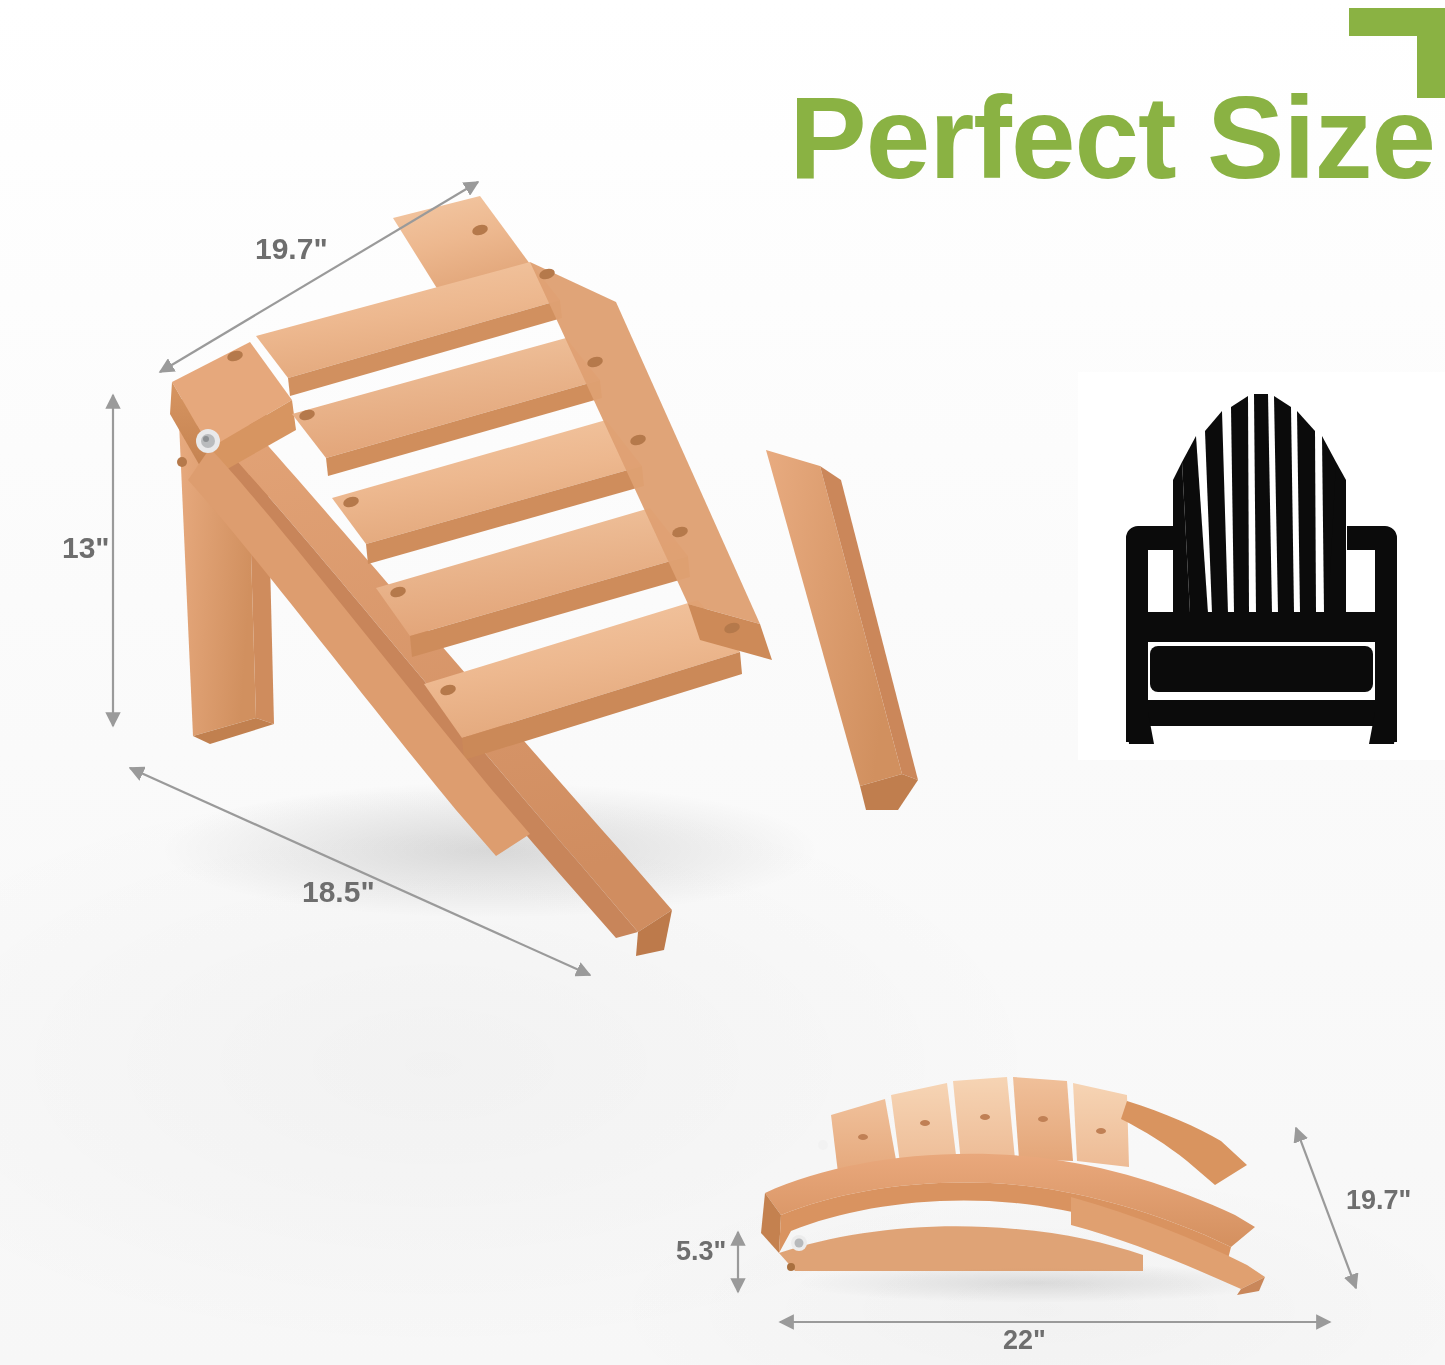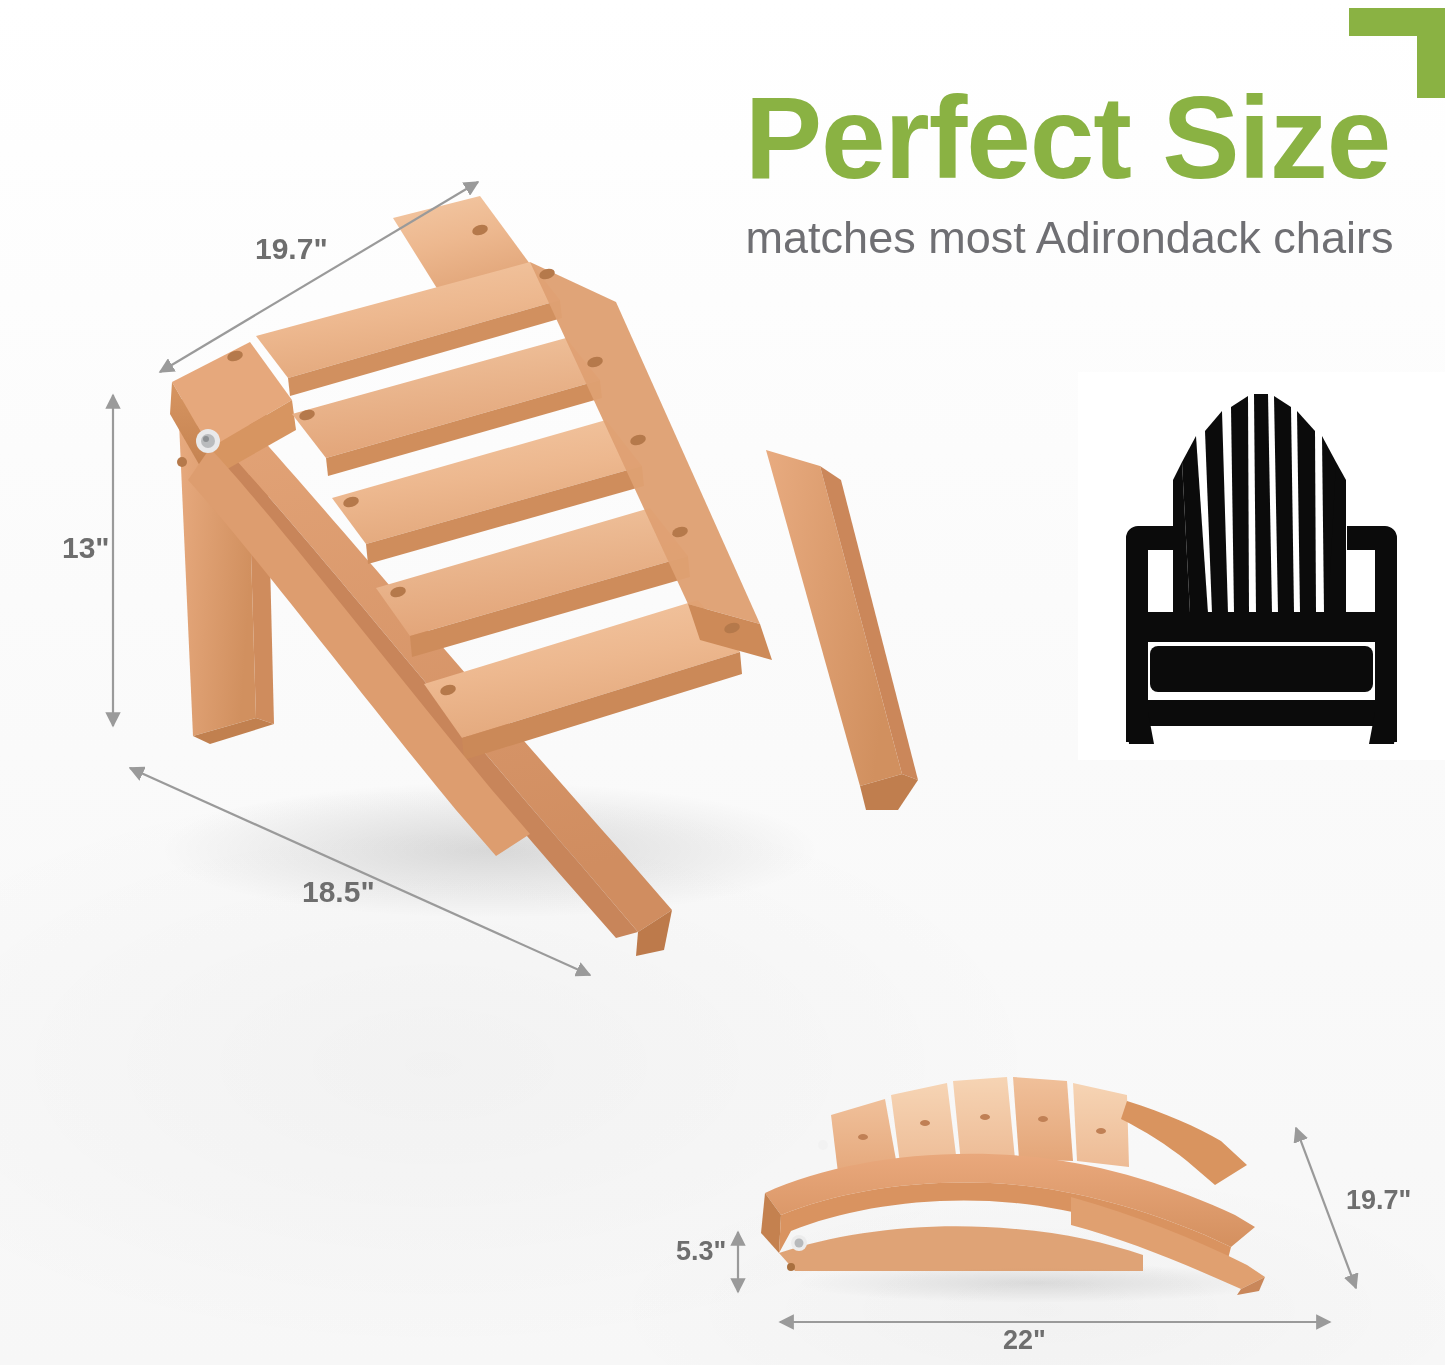--- a/index.html
+++ b/index.html
@@ -15,21 +15,21 @@
     background:
       radial-gradient(ellipse 900px 420px at 30% 78%, rgba(0,0,0,0.028), rgba(0,0,0,0) 70%),
       radial-gradient(ellipse 620px 200px at 72% 96%, rgba(0,0,0,0.022), rgba(0,0,0,0) 72%),
       linear-gradient(180deg,#ffffff 0%,#fafafa 55%,#f7f7f7 100%);
   }
 
   
   .corner-bracket{position:absolute;top:8px;left:1349px;width:96px;height:90px;}
 
   
-  .headline-block{position:absolute;top:80px;left:700px;width:745px;text-align:center;}
+  .headline-block{position:absolute;top:80px;left:700px;width:745px;text-align:right;}
   .headline{
     font-size:116px;line-height:1.0;font-weight:bold;
     color:#8ab243;letter-spacing:-1px;margin:0;white-space:nowrap;
     padding-right:10px;
   }
   .subhead{
     font-size:45px;line-height:1.15;font-weight:normal;
     color:#6f6f73;margin:16px 0 0 0;white-space:nowrap;padding-right:6px;
   }
 
@@ -72,21 +72,20 @@
 <div id="stage">
 
   <div class="corner-bracket">
     <svg width="96" height="90" viewBox="0 0 96 90">
       <path d="M0 0 H96 V90 H68 V28 H0 Z" fill="#8ab243"></path>
     </svg>
   </div>
 
   <div class="headline-block">
     <div class="headline">Perfect Size</div>
-    <div class="subhead">matches most Adirondack chairs</div>
   </div>
 
   <div class="chair-panel">
     <svg width="367" height="388" viewBox="0 0 367 388">
       <g fill="#0b0b0b">
 
         <path d="M104 90 L118 64 L130 241 L112 241 Z"></path>
         <path d="M127 59 L144 39 L150 241 L134 241 Z"></path>
         <path d="M153 35 L170 24 L171 241 L156 241 Z"></path>
         <path d="M176 22 L190 22 L194 241 L178 241 Z"></path>

